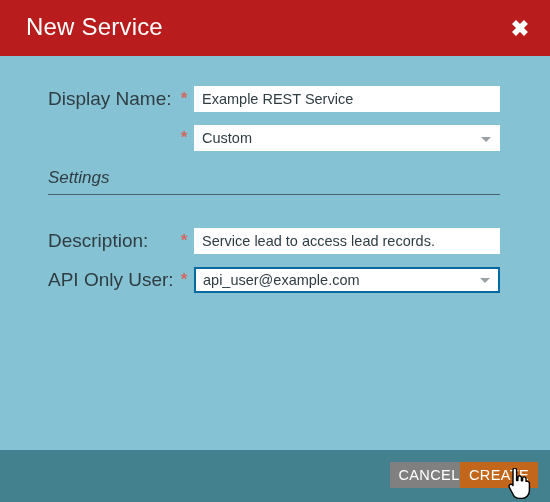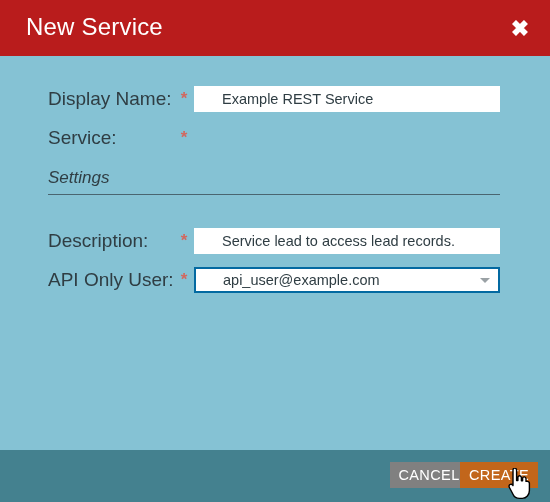--- a/index.html
+++ b/index.html
@@ -109,21 +109,20 @@
   .field-value {
     position: absolute;
     left: 7px;
     top: 0;
     right: 24px;
     font-size: 14.5px;
     color: #2f3d43;
     line-height: 24px;
     white-space: nowrap;
     overflow: hidden;
-    margin-left: 20px;
   }
   .field-control.focused .field-value {
     line-height: 22px;
   }
   .caret-icon {
     position: absolute;
     right: 8px;
     top: 11px;
     width: 0;
     height: 0;
@@ -210,22 +209,25 @@
 
     <div class="form-row" style="top:30px;">
       <div class="field-label">Display Name:</div>
       <div class="required-star">*</div>
       <div class="field-control">
         <div class="field-value">Example REST Service</div>
       </div>
     </div>
 
     <div class="form-row" style="top:69px;">
-      <div class="field-label">Service:</div>
-      <div class="required-star">*</div>
+      <div class="required-star">*</div>
+      <div class="field-control">
+        <div class="field-value">Custom</div>
+        <div class="caret-icon"></div>
+      </div>
     </div>
 
     <div id="settings-section">
       <div id="settings-heading">Settings</div>
       <div id="settings-rule"></div>
     </div>
 
     <div class="form-row" style="top:172px;">
       <div class="field-label">Description:</div>
       <div class="required-star">*</div>

